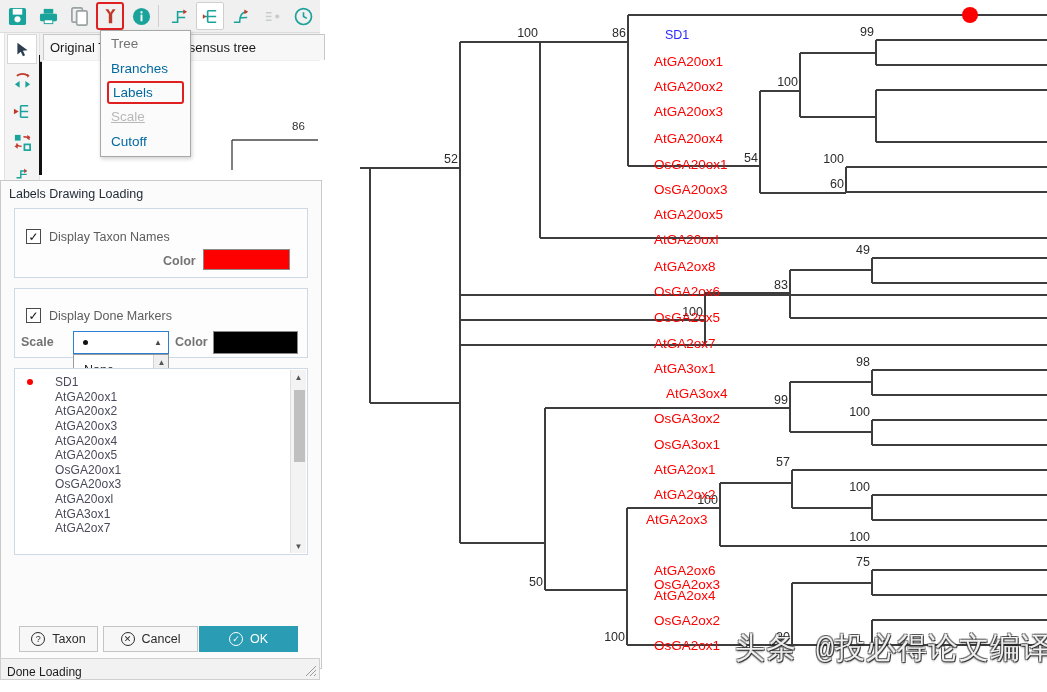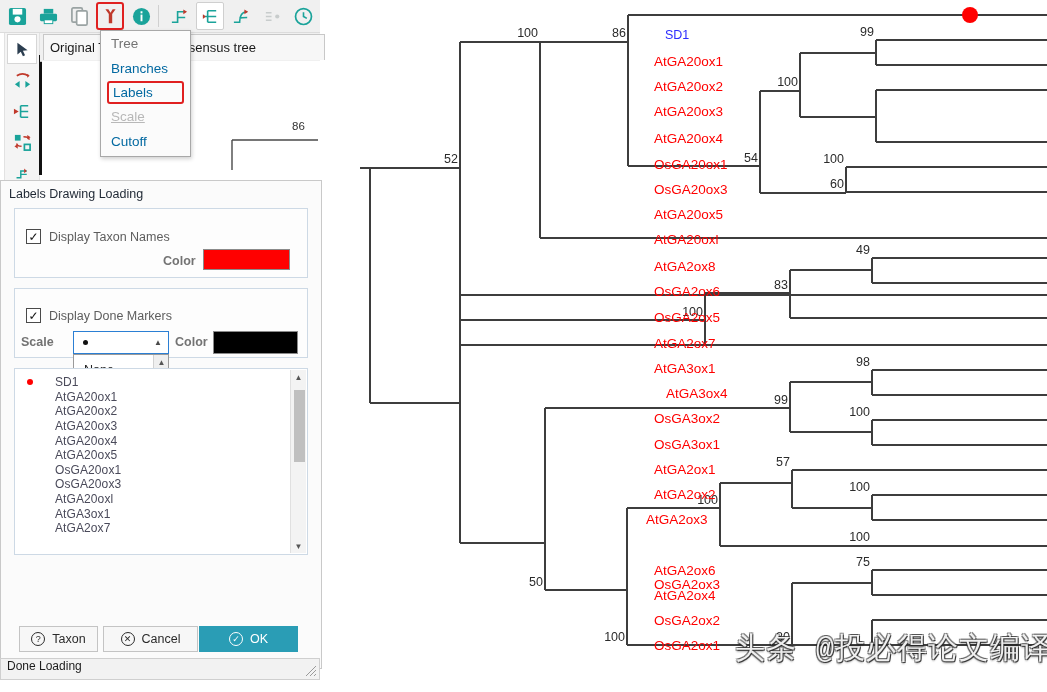--- a/index.html
+++ b/index.html
@@ -158,21 +158,21 @@
   .cirico{
     width:14px;height:14px;border-radius:50%;border:1.4px solid currentColor;
     display:inline-flex;align-items:center;justify-content:center;
     font-size:9px;line-height:1;box-sizing:border-box;
   }
 
   
   #statusbar{
     left:0;top:658px;width:320px;height:22px;background:#f2f2f2;
     border:1px solid #cfcfcf;box-sizing:border-box;
-    display:flex;align-items:flex-start;
+    display:flex;align-items:flex-end;
   }
   #statustext{margin-left:6px;font-size:12px;color:#1c1c1c;}
   #grip{position:absolute;right:2px;bottom:2px;width:12px;height:12px;}
 
   
   #treepanel{left:330px;top:0;width:717px;height:692px;background:#fff;}
   #treesvg{display:block;}
   .tiplabel{
     position:absolute;font-size:13.5px;color:#ff0000;white-space:nowrap;
     font-family:"Liberation Sans", sans-serif;

